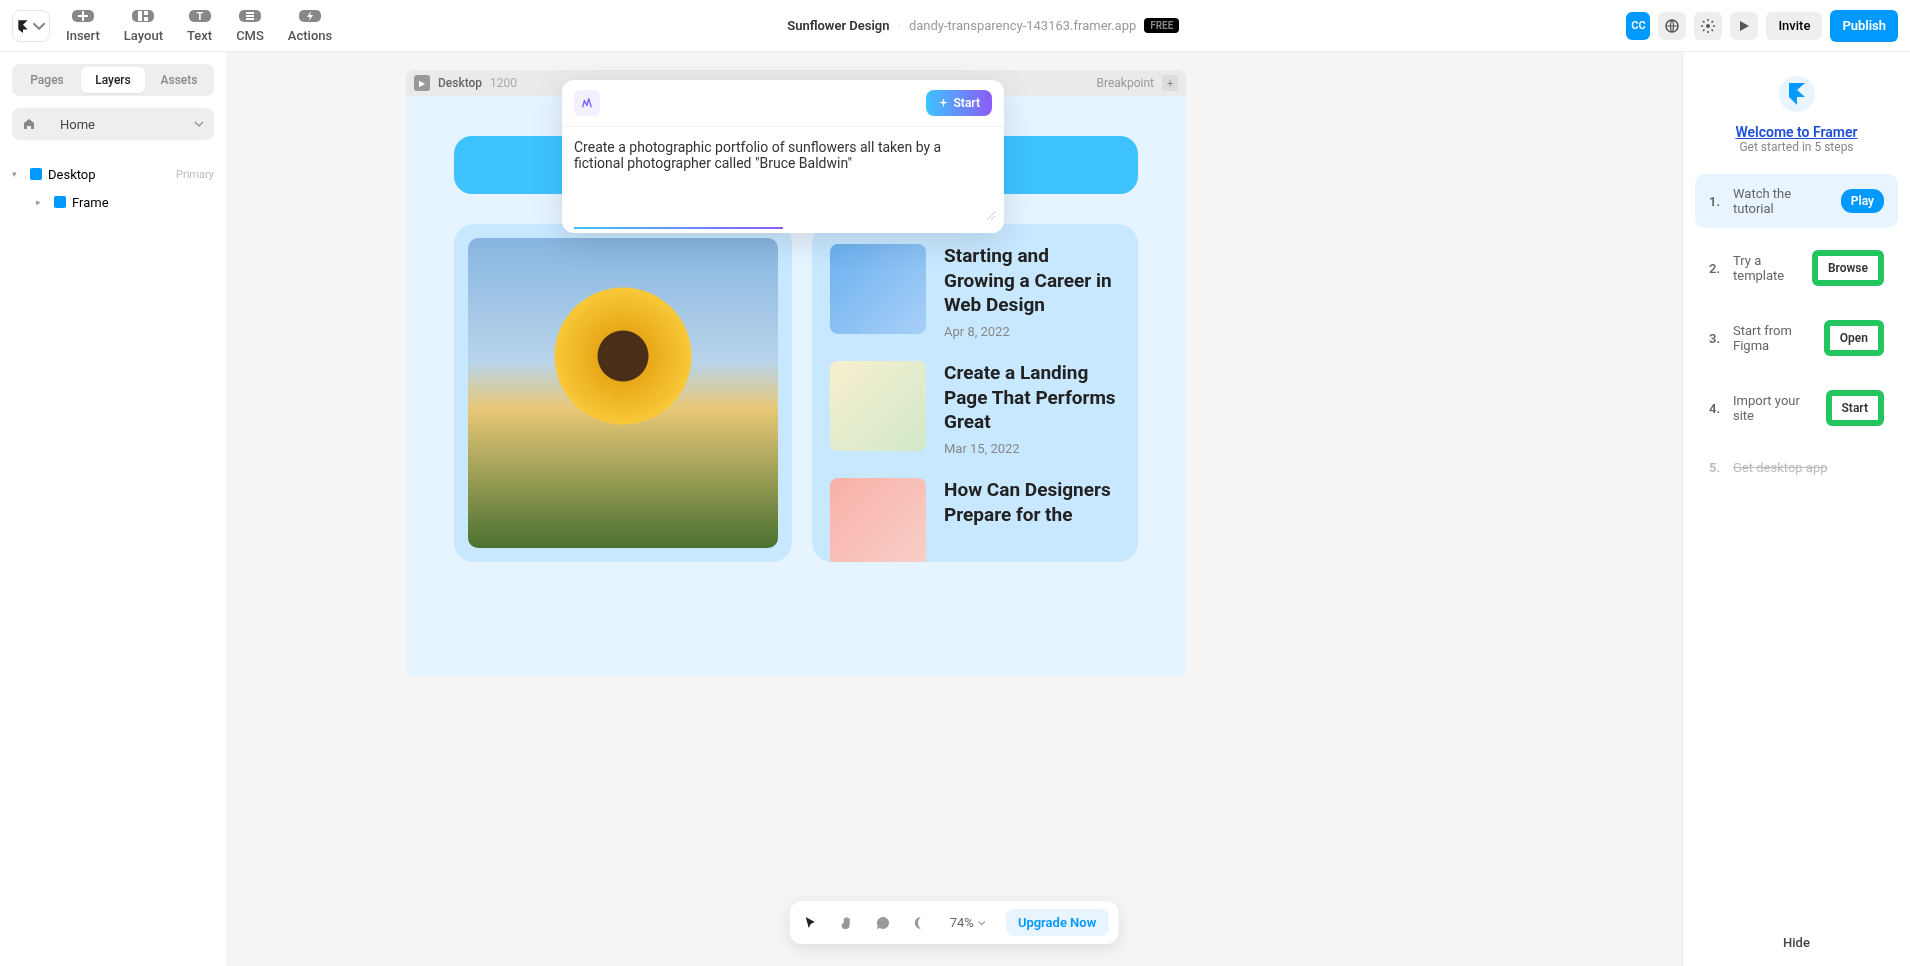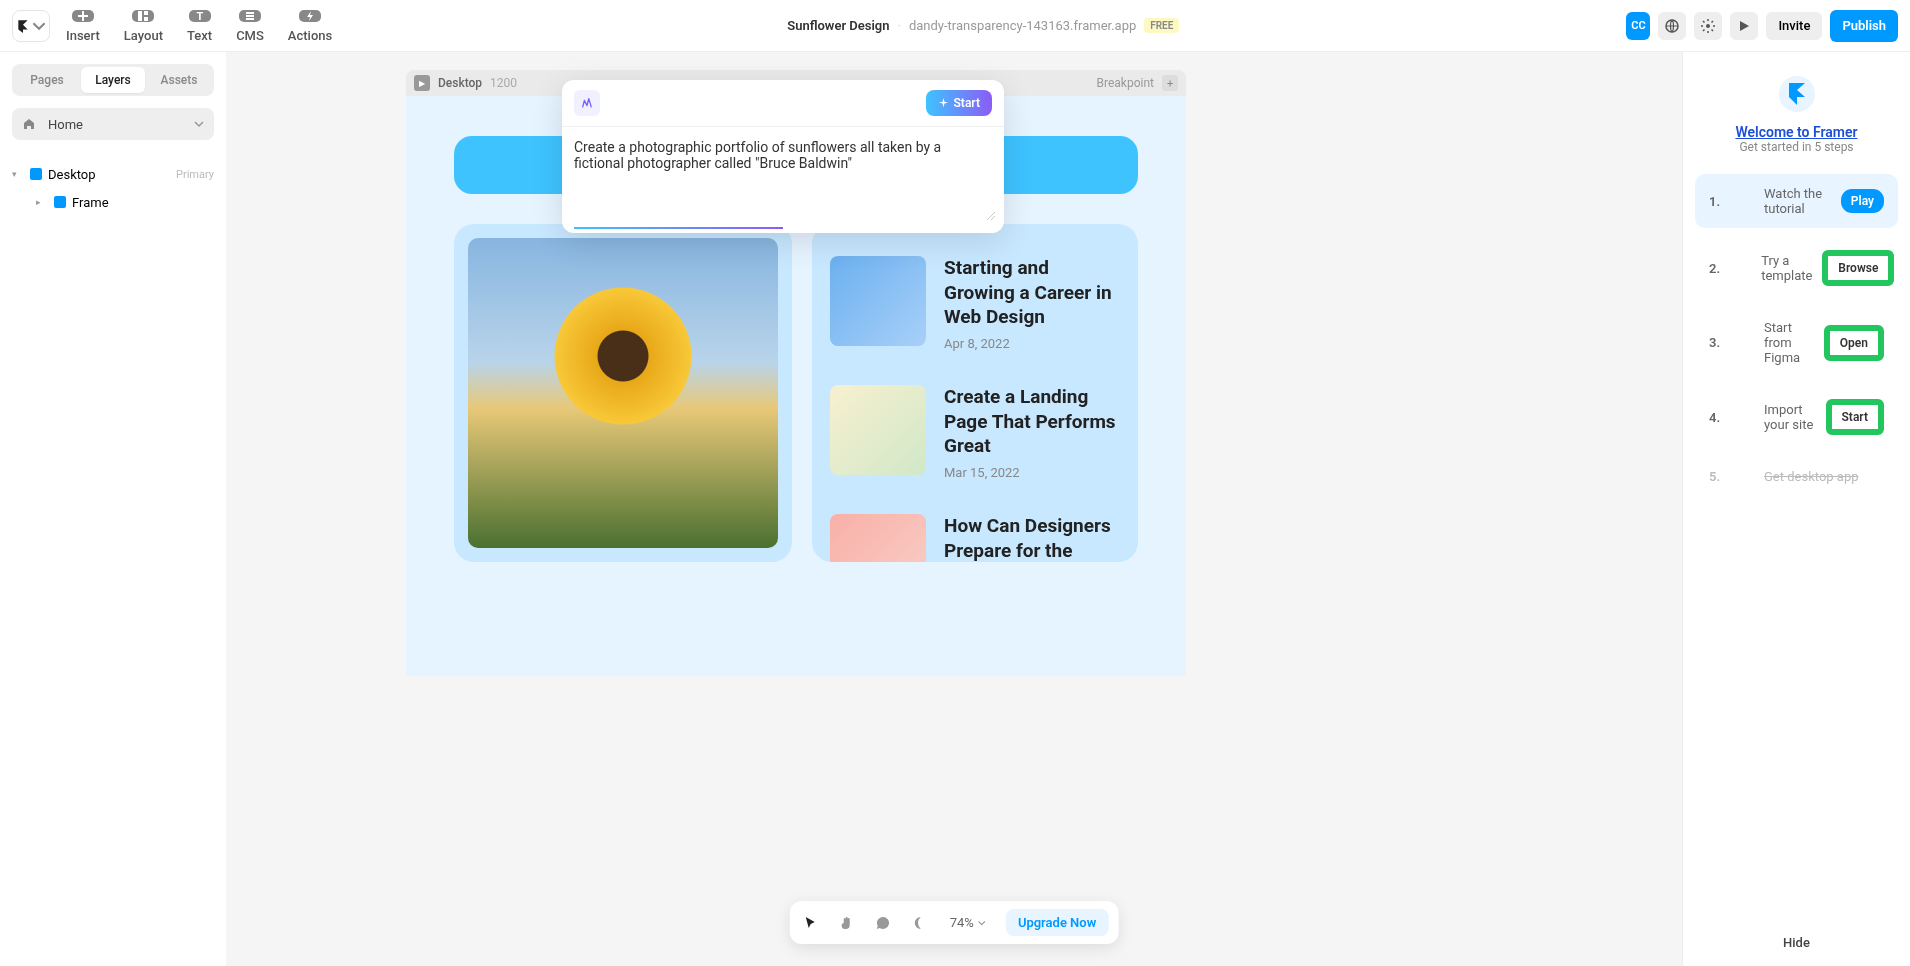--- a/index.html
+++ b/index.html
@@ -8,36 +8,36 @@
 
 .topbar { height: 52px; border-bottom: 1px solid #eee; display: flex; align-items: center; padding: 0 12px; gap: 8px; }
 .logo-btn { width: 38px; height: 32px; border-radius: 8px; border: 1px solid #e5e5e5; display: flex; align-items: center; justify-content: center; gap: 2px; cursor: pointer; }
 .logo-btn svg { width: 14px; height: 14px; }
 .chevron-sm { width: 8px; height: 8px; }
 .tool-btn { height: 32px; display: flex; align-items: center; gap: 6px; padding: 0 8px; border-radius: 6px; cursor: pointer; color: #555; font-size: 13px; font-weight: 500; flex-direction: column; }
 .tool-btn .icon-box { width: 22px; height: 22px; border-radius: 5px; background: #888; display: flex; align-items: center; justify-content: center; color: #fff; }
 .topbar-center { flex: 1; display: flex; justify-content: center; align-items: center; gap: 8px; font-size: 13px; }
 .proj-name { font-weight: 600; color: #333; }
 .proj-url { color: #999; }
-.free-badge { background: #fef9c3; color: #888; font-size: 10px; font-weight: 600; padding: 2px 6px; border-radius: 4px; }
+.free-badge { background: #000000; color: #888; font-size: 10px; font-weight: 600; padding: 2px 6px; border-radius: 4px; }
 .topbar-right { display: flex; align-items: center; gap: 8px; }
 .cc-badge { width: 24px; height: 28px; background: #09f; color: #fff; font-size: 11px; font-weight: 600; border-radius: 6px; display: flex; align-items: center; justify-content: center; }
 .icon-btn { width: 28px; height: 28px; border-radius: 6px; background: #eee; display: flex; align-items: center; justify-content: center; cursor: pointer; color: #555; }
 .invite-btn { height: 28px; padding: 0 12px; background: #eee; border-radius: 6px; font-size: 13px; font-weight: 500; display: flex; align-items: center; cursor: pointer; }
 .publish-btn { height: 32px; padding: 0 12px; background: #09f; color: #fff; border-radius: 6px; font-size: 13px; font-weight: 600; display: flex; align-items: center; cursor: pointer; }
 
 
 .main { display: flex; height: calc(100% - 52px); position: relative; }
 
 
 .left-panel { width: 226px; padding: 12px; }
 .tabs { display: flex; background: #eee; border-radius: 8px; padding: 3px; gap: 2px; }
 .tab { flex: 1; text-align: center; font-size: 12px; font-weight: 500; padding: 6px 0; border-radius: 6px; color: #888; cursor: pointer; }
 .tab.active { background: #fff; color: #222; box-shadow: 0 1px 2px rgba(0,0,0,0.05); }
-.home-row { margin-top: 12px; background: #eee; border-radius: 8px; height: 32px; display: flex; align-items: center; padding: 0 10px; gap: 12px; font-size: 13px; color: #444; cursor: pointer; }
+.home-row { margin-top: 12px; background: #eee; border-radius: 8px; height: 32px; display: flex; align-items: center; padding: 0 10px; gap: 24px; font-size: 13px; color: #444; cursor: pointer; }
 .home-row .spacer { flex: 1; }
 .tree { margin-top: 20px; }
 .tree-row { display: flex; align-items: center; height: 28px; font-size: 13px; gap: 6px; cursor: pointer; }
 .tree-row .caret { width: 12px; color: #999; font-size: 9px; }
 .tree-row .sq { width: 12px; height: 12px; border-radius: 2px; }
 .tree-row.desktop .sq { background: #09f; }
 .tree-row.frame { padding-left: 24px; }
 .tree-row.frame .sq { background: #09f; }
 .primary-label { margin-left: auto; color: #bbb; font-size: 11px; }
 
@@ -51,21 +51,21 @@
 .frame-header .spacer { flex: 1; }
 .frame-header .breakpoint { color: #999; }
 .frame-header .plus-box { width: 16px; height: 16px; background: #ddd; border-radius: 3px; display: flex; align-items: center; justify-content: center; color: #888; font-size: 11px; cursor: pointer; }
 .frame-body { background: #e6f4ff; padding: 40px 48px 90px 48px; min-height: 580px; }
 .blue-bar { height: 58px; background: #3ec3ff; border-radius: 18px; margin-bottom: 30px; }
 .content-row { display: flex; gap: 20px; }
 .img-card { width: 338px; height: 338px; background: #c8e8ff; border-radius: 20px; padding: 14px; }
 .sunflower { width: 100%; height: 100%; border-radius: 10px; background: linear-gradient(180deg, #87b5e0 0%, #b8d4ea 40%, #e8c878 55%, #4a7030 100%); position: relative; overflow: hidden; }
 .sunflower::after { content: ""; position: absolute; left: 50%; top: 38%; transform: translate(-50%,-50%); width: 160px; height: 160px; background: radial-gradient(circle, #4a2f18 0%, #4a2f18 22%, #e8a818 23%, #f8c838 60%, transparent 61%); border-radius: 50%; }
 .sidebar-list { flex: 1; background: #c8e8ff; border-radius: 20px; padding: 20px 18px; display: flex; flex-direction: column; gap: 22px; overflow: hidden; max-height: 338px; }
-.list-item { display: flex; gap: 18px; margin-top: 12px; }
+.list-item { display: flex; gap: 18px; }
 .thumb { width: 96px; height: 90px; border-radius: 8px; flex-shrink: 0; }
 .thumb1 { background: linear-gradient(135deg, #6bb0f0, #a8d0f8); }
 .thumb2 { background: linear-gradient(135deg, #f8f0d0, #d0e8c8); }
 .thumb3 { background: linear-gradient(135deg, #f8b0a8, #f8d0c8); }
 .list-text h3 { font-size: 19px; font-weight: 700; color: #222; line-height: 1.3; margin-bottom: 6px; }
 .list-text .date { font-size: 13px; color: #888; }
 
 
 .ai-popup { position: absolute; left: 336px; top: 28px; width: 442px; background: #fff; border-radius: 12px; box-shadow: 0 8px 32px rgba(0,0,0,0.12); z-index: 10; }
 .ai-header { display: flex; align-items: center; padding: 10px 12px; border-bottom: 1px solid #f0f0f0; }
@@ -86,21 +86,21 @@
 
 
 .right-panel { width: 228px; border-left: 1px solid #eee; padding: 24px 12px; display: flex; flex-direction: column; align-items: center; position: relative; }
 .framer-logo { width: 36px; height: 36px; border-radius: 50%; background: #e8f4ff; display: flex; align-items: center; justify-content: center; margin-bottom: 12px; }
 .welcome-title { font-size: 14px; font-weight: 600; color: #1d4ed8; text-decoration: underline; }
 .welcome-sub { font-size: 12px; color: #888; margin-bottom: 20px; }
 .steps { width: 100%; display: flex; flex-direction: column; gap: 10px; }
 .step { display: flex; align-items: center; padding: 12px 14px; border-radius: 10px; font-size: 13px; gap: 10px; }
 .step.active { background: #e8f4ff; }
 .step .num { font-weight: 600; color: #666; width: 14px; }
-.step .label { color: #666; flex: 1; margin-left: 31px; }
+.step .label { color: #666; flex: 1; }
 .step .action { font-size: 12px; font-weight: 600; padding: 5px 10px; border-radius: 6px; cursor: pointer; }
 .step .action.primary { background: #09f; color: #fff; border-radius: 11px; }
 .step .action.secondary { background: #fff; border: 6px solid #22c55e; color: #333; }
 .step.done .label { text-decoration: line-through; color: #bbb; }
 .step.done .num { color: #bbb; }
 .hide-btn { position: absolute; bottom: 16px; font-size: 13px; font-weight: 500; color: #444; cursor: pointer; }
 </style>
 </head>
 <body>
 

